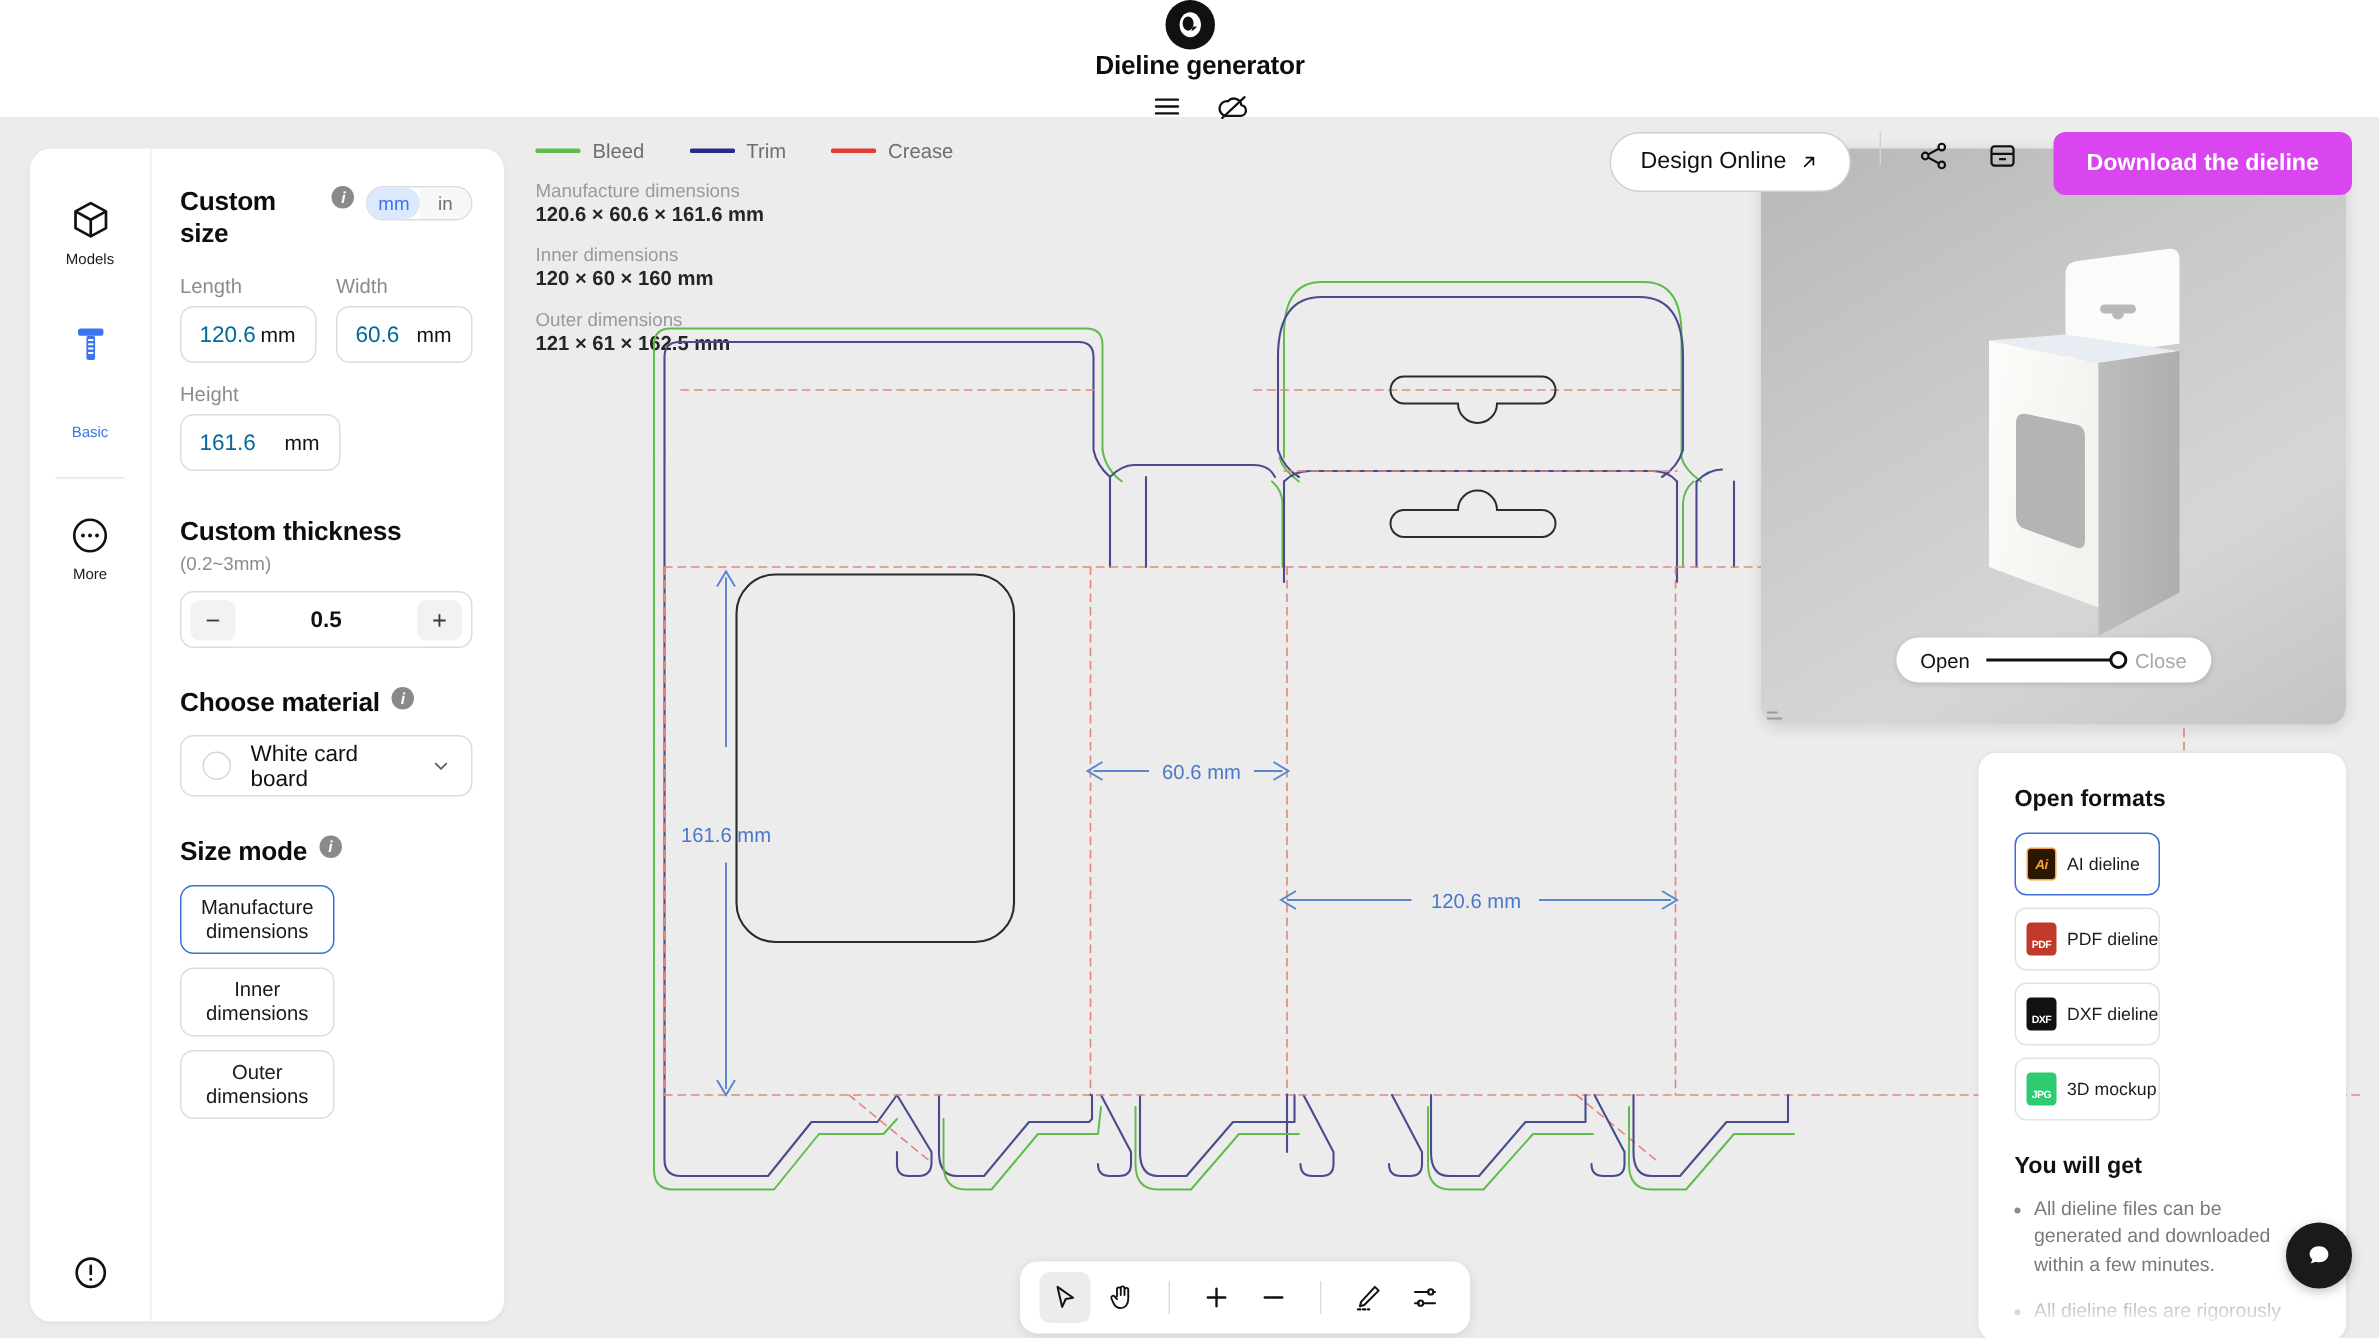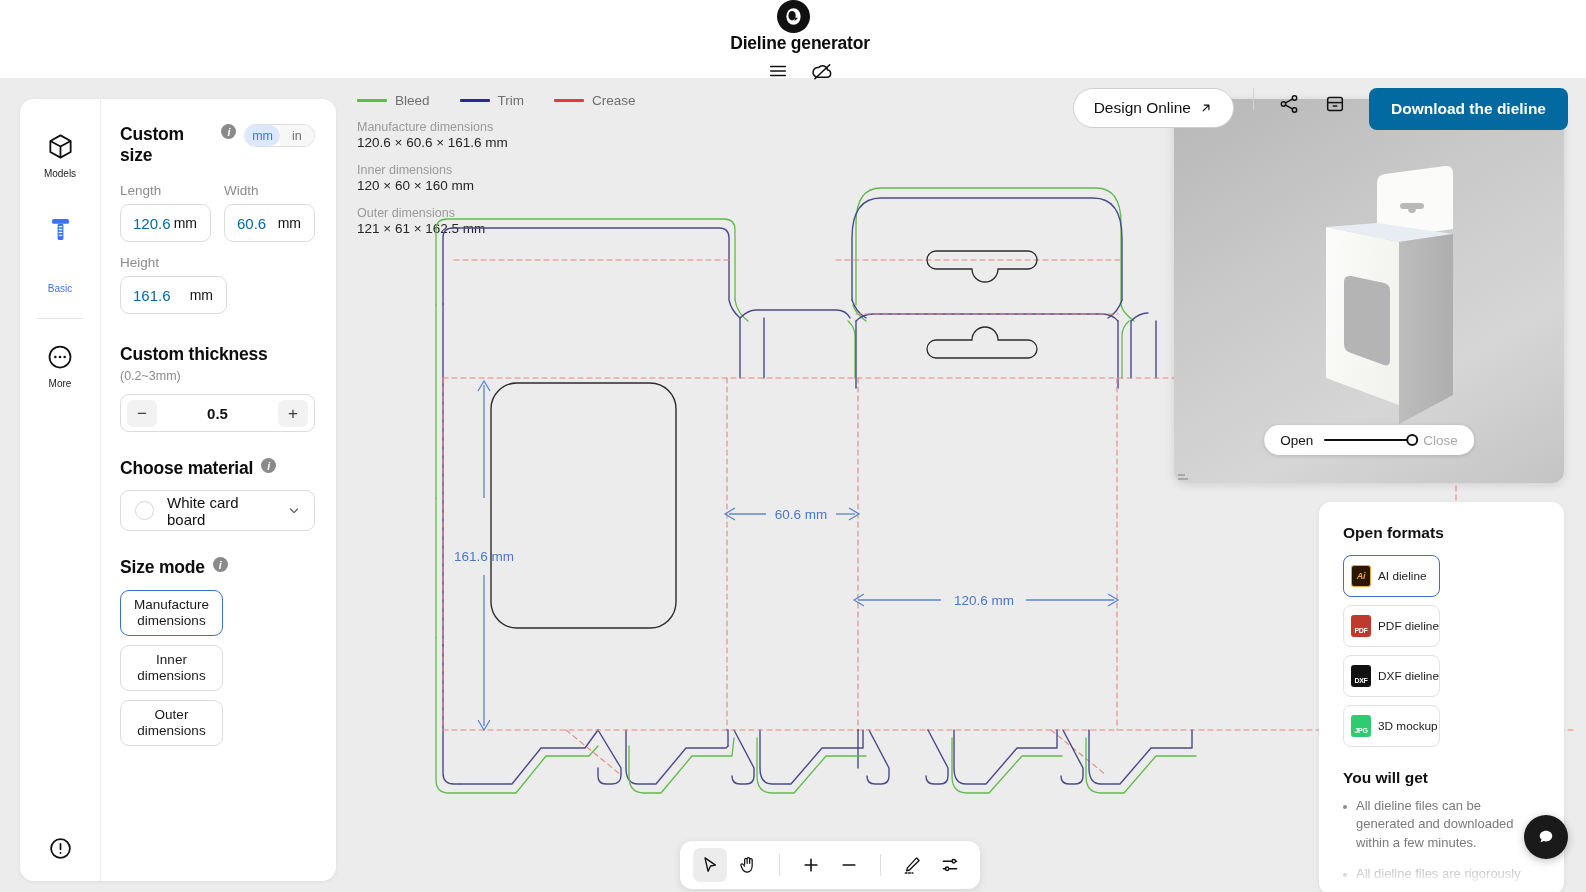--- a/index.html
+++ b/index.html
@@ -34,21 +34,21 @@
   .hdr-right { margin-left:auto; display:flex; gap: 0; }
   .design-online {
     height: 40px; border: 1px solid #cfcfcf; border-radius: 20px;
     padding: 0 20px; display:flex; align-items:center; gap: 8px;
     font-size: 15.5px; color:#111; background:#fff; cursor:pointer;
     font-family: "Liberation Sans", sans-serif; white-space:nowrap;
   }
   .hdr-divider { width:1px; height:22px; background:#d2d2d2; margin: 0 19px; }
   .icon-plain { width:32px;height:32px;display:flex;align-items:center;justify-content:center;cursor:pointer;color:#111; }
   .download-btn {
-    height: 42px; background: #0369a1; color:#fff; border:none; border-radius: 8px;
+    height: 42px; background: #d946ef; color:#fff; border:none; border-radius: 8px;
     padding: 0 22px; font-size: 15.5px; font-weight: 700; cursor:pointer;
     font-family: "Liberation Sans", sans-serif; margin-left: 18px; white-space:nowrap;
   }
   
   .workspace { position: relative; width: 1586px; height: 829px; background:#ececec; }
 
   
   .left-panel {
     position:absolute; left: 20px; top: 21px; width: 316px; height: 782px;
     background:#fff; border-radius: 14px; display:flex; overflow:hidden;
@@ -120,21 +120,21 @@
   
   .canvas { position:absolute; left: 336px; top:0; right:0; bottom:0; }
   .legend { position:absolute; left: 21px; top: 15px; display:flex; gap: 30px; align-items:center; }
   .lg { display:flex; align-items:center; gap: 8px; }
   .lg .bar { width: 30px; height: 2.4px; border-radius:1px; }
   .lg .t { font-size: 13.5px; color:#6f6f6f; }
 
   .dims { position:absolute; left: 21px; top: 29px; }
   .dim-group { margin-top: 13px; }
   .dim-lab { font-size: 12.5px; color:#9a9a9a; }
-  .dim-val { font-size: 13.5px; color:#262626; font-weight:400; margin-top: 1px; }
+  .dim-val { font-size: 13.5px; color:#262626; font-weight:700; margin-top: 1px; }
 
   .die-svg { position:absolute; left:0; top:0; }
   .dim-text { font-family:"Liberation Sans", sans-serif; font-size: 13.5px; fill:#4a78c8; }
 
   
   .preview {
     position:absolute; right: 22px; top: 21px; width: 390px; height: 384px;
     border-radius: 12px; overflow:hidden;
     background: linear-gradient(150deg,#b7b7b7 0%, #c8c8c8 35%, #d6d6d6 70%, #c4c4c4 100%);
     box-shadow: 0 2px 10px rgba(0,0,0,.12);

